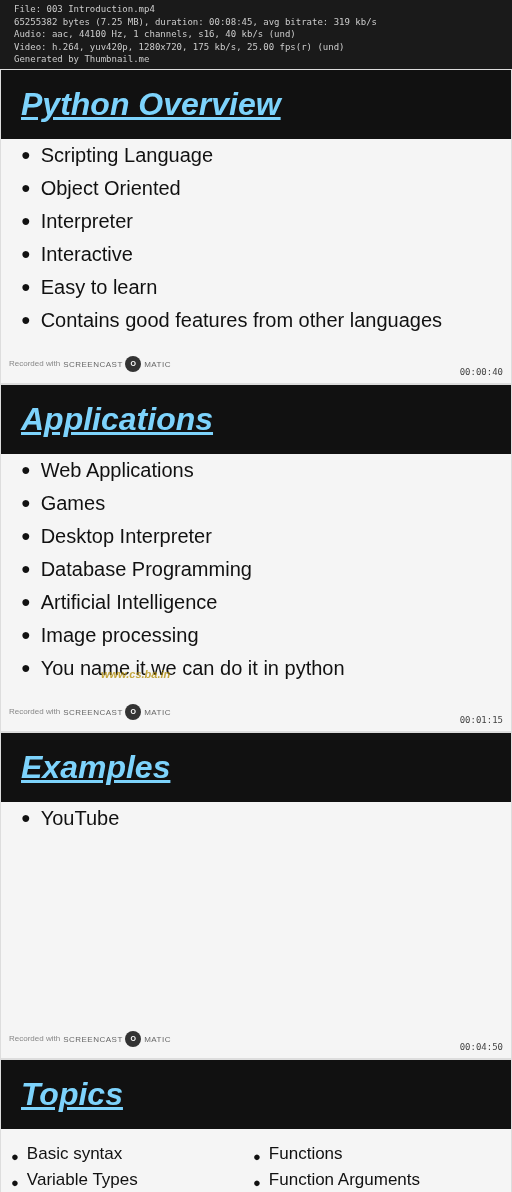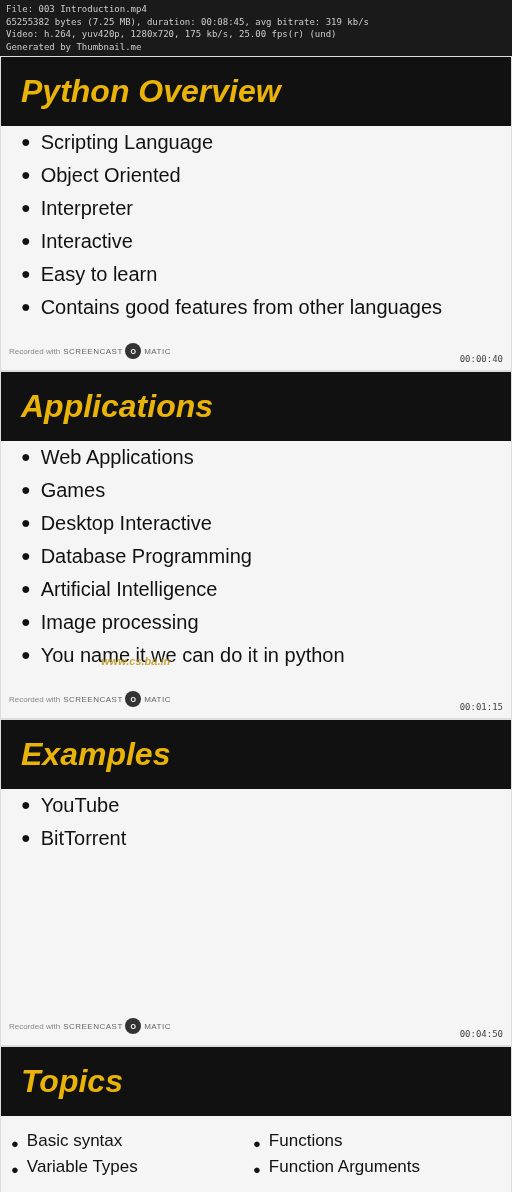--- a/index.html
+++ b/index.html
@@ -11,35 +11,36 @@
     body {
       width: 512px;
       font-family: Arial, sans-serif;
       background: #f0f0f0;
     }
 
     .file-info-bar {
       background: #1a1a1a;
       color: #ccc;
       font-size: 9px;
-      padding: 3px 6px;
+      padding: 3px 14px;
       line-height: 1.4;
       font-family: monospace;
     }
 
     .slide {
       background: #f5f5f5;
       border: 1px solid #ddd;
       margin-bottom: 0;
     }
 
     .slide-header {
       background: #111;
-      color: #eab308;
+      color: #7dd3fc;
       padding: 16px 20px;
+      text-decoration: underline;
     }
 
     .slide-header h2 {
       font-size: 32px;
       font-weight: bold;
       font-style: italic;
     }
 
     .slide-body {
       background: #f5f5f5;
@@ -165,20 +166,21 @@
       margin-top: 2px;
       flex-shrink: 0;
     }
   </style>
 </head>
 <body>
 
 <div class="file-info-bar">
   <div>File: 003 Introduction.mp4</div>
   <div>65255382 bytes (7.25 MB), duration: 00:08:45, avg bitrate: 319 kb/s</div>
+  <div>Audio: aac, 44100 Hz, 1 channels, s16, 40 kb/s (und)</div>
   <div>Video: h.264, yuv420p, 1280x720, 175 kb/s, 25.00 fps(r) (und)</div>
   <div>Generated by Thumbnail.me</div>
 </div>
 
 <div class="slide">
   <div class="slide-header">
     <h2>Python Overview</h2>
   </div>
   <div class="slide-body-wrapper">
     <div class="slide-body">
@@ -224,21 +226,21 @@
   <div class="slide-body-wrapper">
     <div class="slide-body" style="position:relative;">
       <ul>
         <li>
             <span>Web Applications</span>
           </li>
         <li>
             <span>Games</span>
           </li>
         <li>
-            <span>Desktop Interactive</span>
+            <span>Desktop Interpreter</span>
           </li>
         <li>
             <span>Database Programming</span>
           </li>
         <li>
             <span>Artificial Intelligence</span>
           </li>
         <li>
             <span>Image processing</span>
           </li>
@@ -264,23 +266,20 @@
 
 <div class="slide">
   <div class="slide-header">
     <h2>Examples</h2>
   </div>
   <div class="slide-body-wrapper">
     <div class="slide-body" style="min-height: 220px;">
       <ul>
         <li>
             <span>YouTube</span>
-          </li>
-        <li>
-            <span>BitTorrent</span>
           </li>
       </ul>
     </div>
   </div>
   <div class="slide-footer">
     <div class="screencast-logo">
       <span style="font-size:8px;color:#888;">Recorded with</span>
       <span class="logo-text">
         <span>SCREENCAST</span>
         <span class="logo-icon">O</span>

